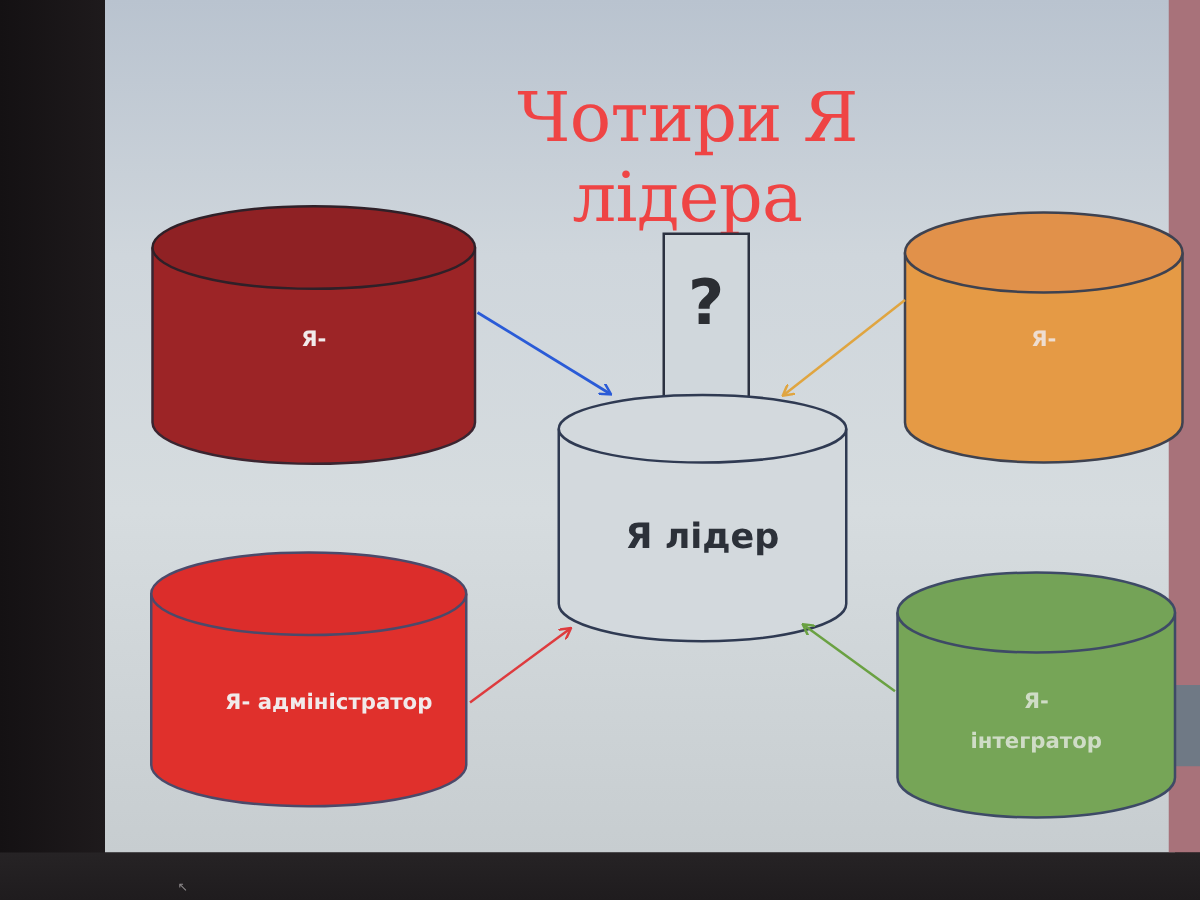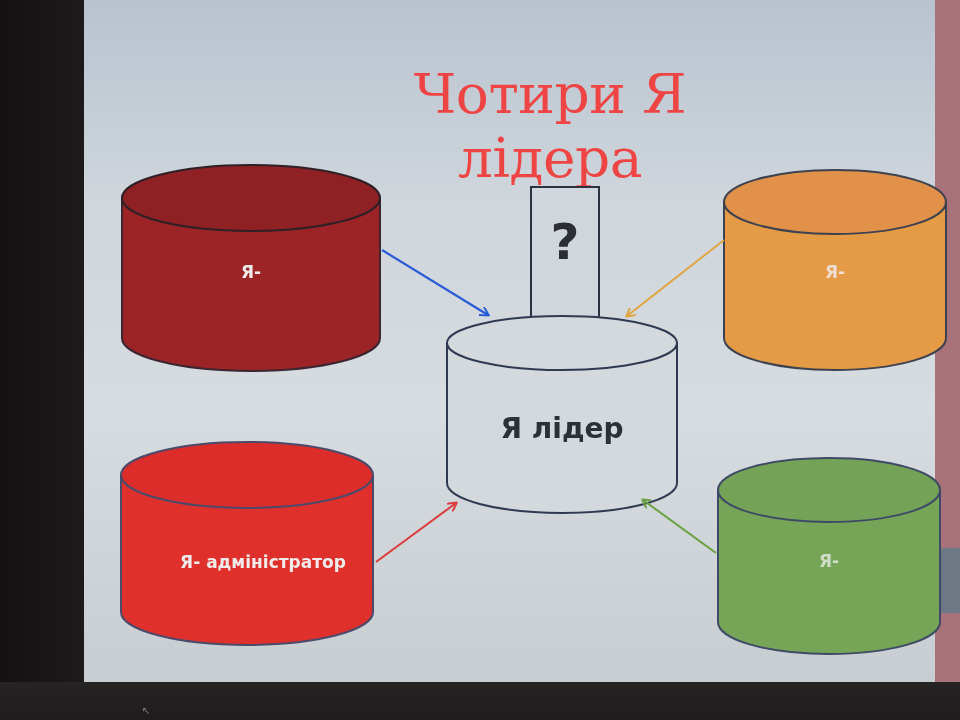--- a/index.html
+++ b/index.html
@@ -122,15 +122,16 @@
 <div class="label faint" style="left:724px; top:256px; width:222px;">
   <div>Я-</div>
 </div>
 
 <div class="label white" style="left:121px; top:546px; width:252px;margin-left:16px;">
   <div>Я- адміністратор</div>
 </div>
 
 <div class="label faint" style="left:718px; top:545px; width:222px; color:#cfdcc6;">
   <div>Я-</div>
+  <div>інтегратор</div>
 </div>
 
 <div class="label dark" style="left:447px; top:413px; width:230px;">Я лідер</div>
 
 </body></html>

